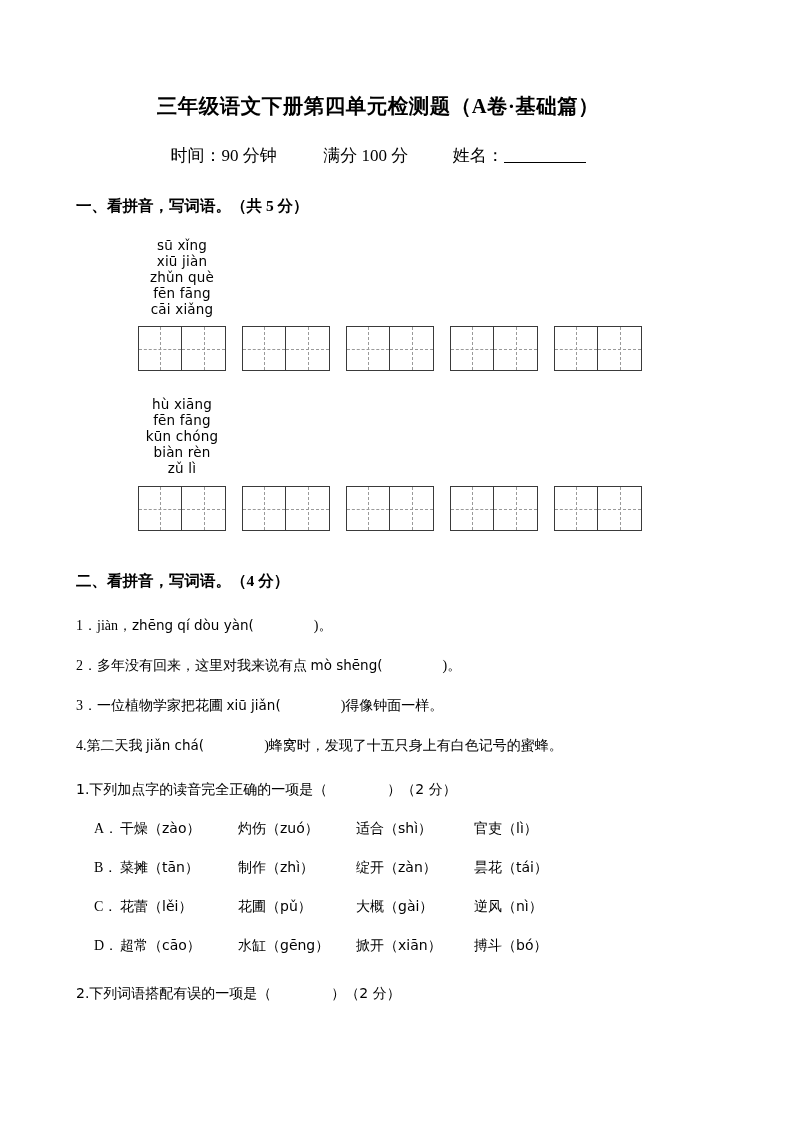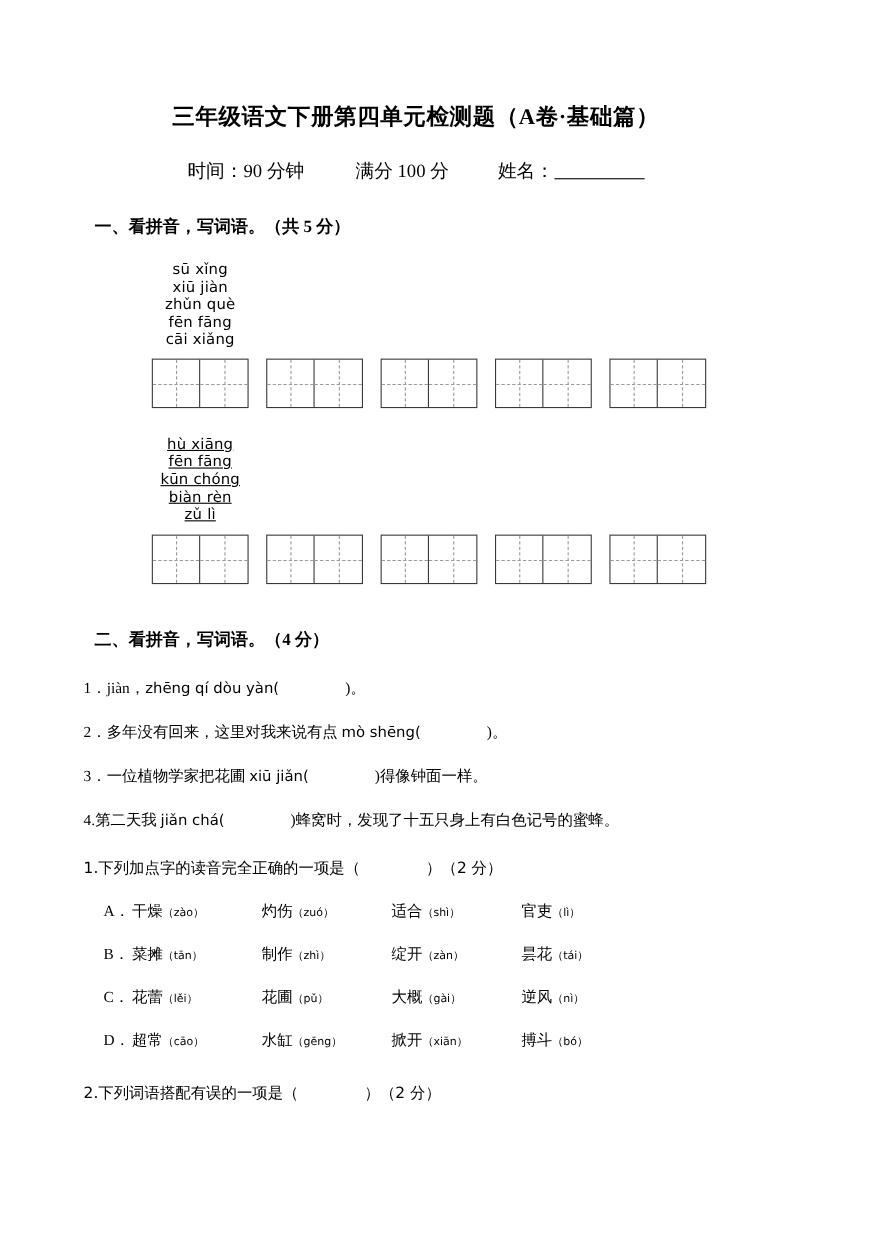--- a/index.html
+++ b/index.html
@@ -47,36 +47,36 @@
     width: 82px;
     border-bottom: 1.4px solid #000;
     height: 15px;
     vertical-align: -2px;
   }
 
   
   .sec-head {
     font-size: 15.5px;
     font-weight: bold;
-    margin: 10px;
+    margin: 0;
     font-family: "Liberation Serif", "DejaVu Serif", serif;
   }
   .sec1 { margin-top: 29px; }
   .sec2 { margin-top: 40px; }
   .sec3 { margin-top: 39px; }
 
   
   .pinyin-row {
     display: flex;
     margin-top: 20px;
     padding-left: 62px;
     padding-right: 52px;
     flex-direction: column;
   }
-  .pinyin-row.row2 { margin-top: 25px; text-decoration: underline; }
+  .pinyin-row.row2 { margin-top: 25px; }
   .pinyin-cell {
     width: 88px;
     margin-right: 16px;
     text-align: center;
     font-size: 13.5px;
     font-family: "DejaVu Sans", "Liberation Sans", sans-serif;
     white-space: nowrap;
     letter-spacing: 0.2px;
   }
   .pinyin-cell:last-child { margin-right: 0; }
@@ -161,21 +161,21 @@
     flex: 0 0 26px;
     font-family: "Liberation Serif", "DejaVu Serif", serif;
   }
   .opt-item {
     width: 118px;
     flex: 0 0 118px;
     font-family: "Liberation Serif", "DejaVu Serif", serif;
   }
   .opt-item .py {
     font-family: "DejaVu Sans", "Liberation Sans", sans-serif;
-    font-size: 10px;
+    font-size: 14px;
   }
 </style>
 </head>
 <body>
 
 <div class="page">
 
   <h1 class="doc-title">三年级语文下册第四单元检测题（A卷·基础篇）</h1>
 
   <div class="exam-meta">

